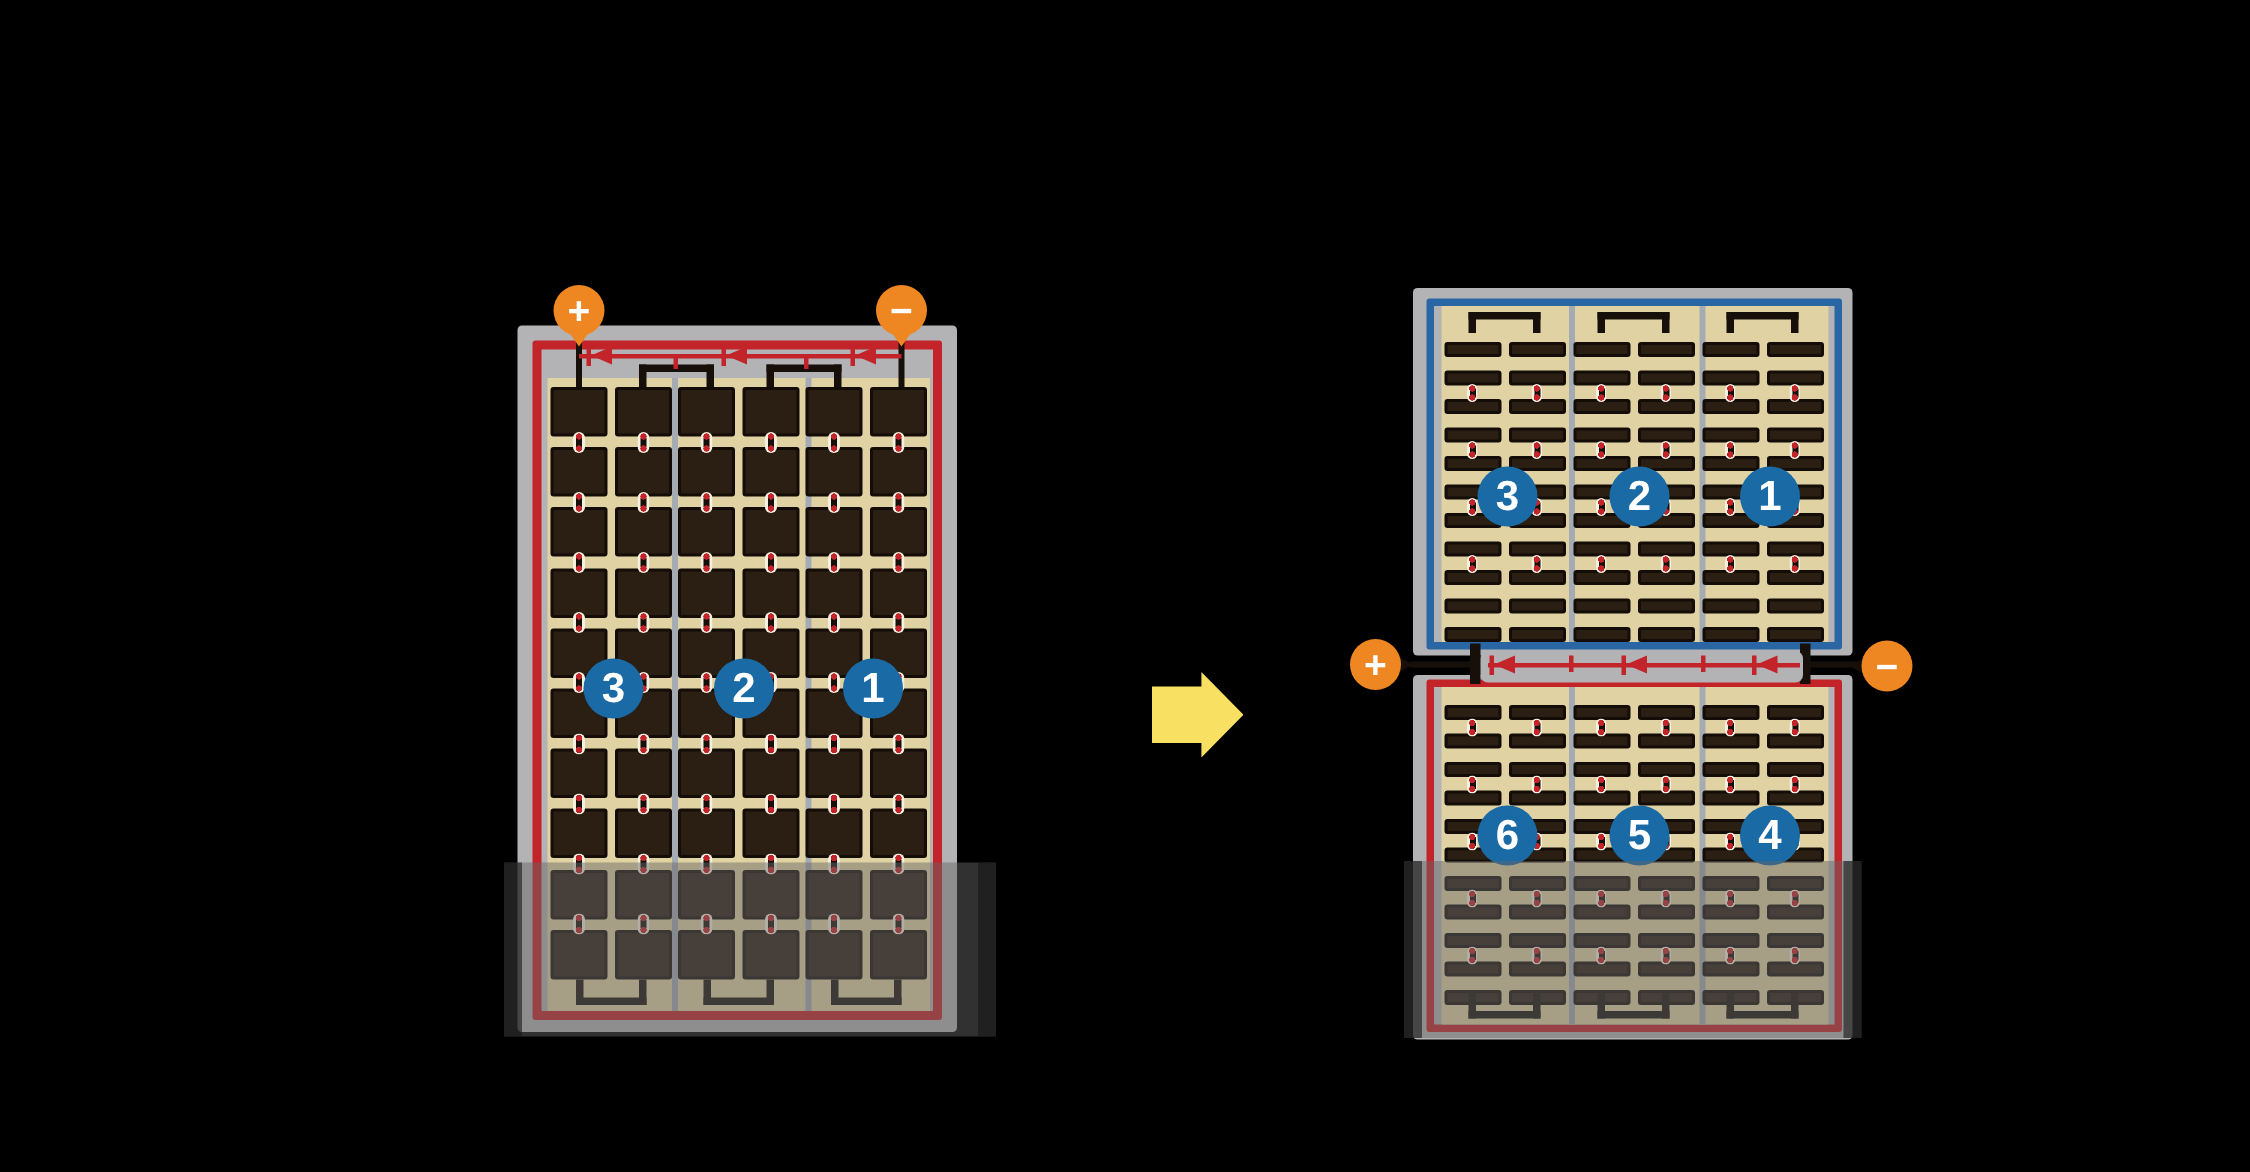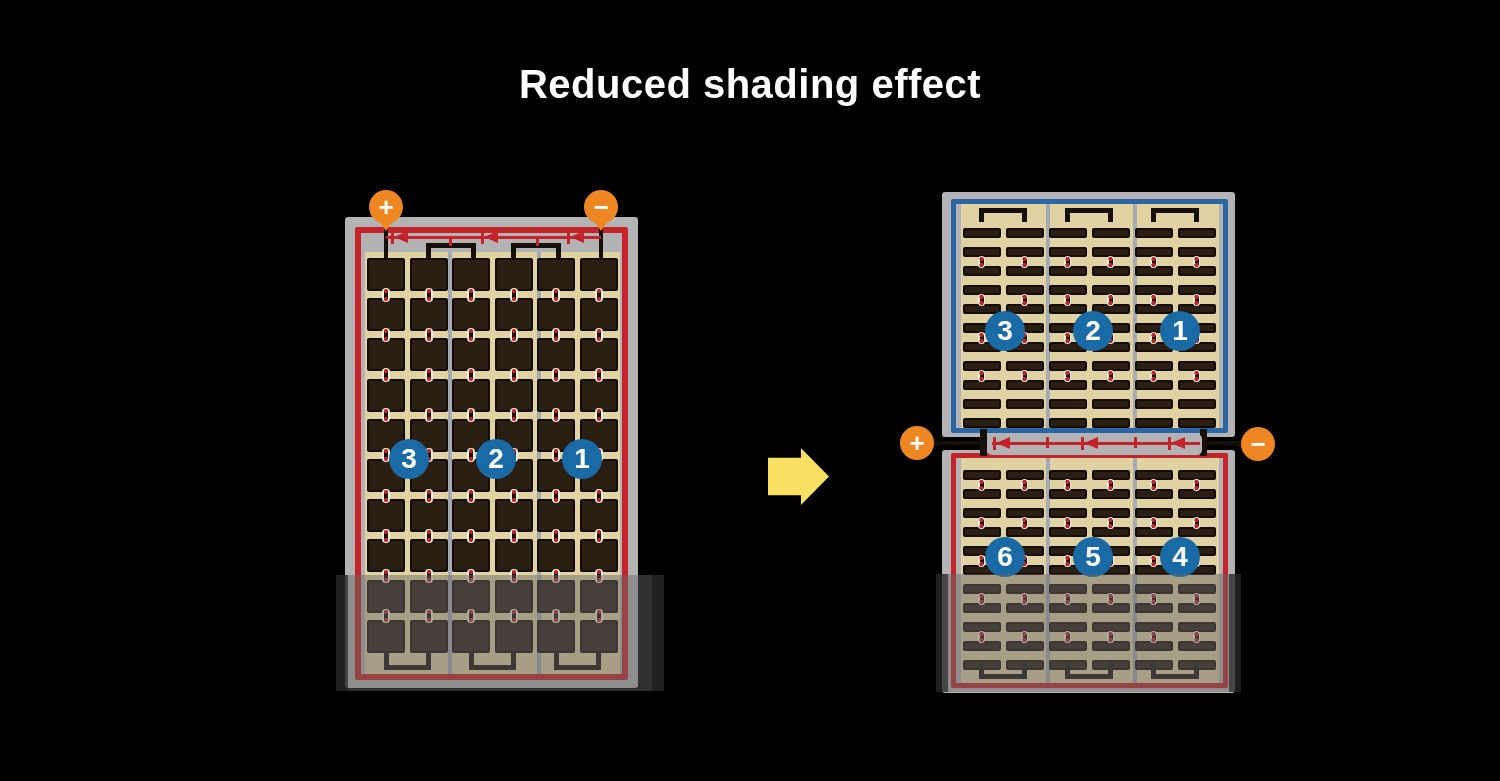--- a/index.html
+++ b/index.html
@@ -30,21 +30,20 @@
   .tri { box-sizing:content-box; width:0; height:0; }
   .shade { background:rgba(102,102,102,0.48);
            border-left:12px solid rgba(22,22,22,0.6);
            border-right:12px solid rgba(22,22,22,0.6); }
   #g-arrow { position:absolute; }
 </style>
 </head>
 <body>
 
 <div id="stage">
-  <div id="title">Reduced shading effect</div>
   <div id="g-before" class="abs" style="left:0;top:0;width:1500px;height:781px;">
       <div class="abs" style="left: 345px; top: 217px; width: 293px; height: 471px; background: rgb(179, 179, 181); border-radius: 3px;"></div>
       <div class="abs" style="left: 355px; top: 227px; width: 273px; height: 453px; border: 6px solid rgb(195, 36, 42); border-radius: 2px;"></div>
       <div class="abs" style="left: 365px; top: 252px; width: 255px; height: 422px; background: rgb(224, 210, 162);"></div>
       <div class="abs divider" style="left: 448px; top: 252px; width: 4px; height: 422px;"></div>
       <div class="abs divider" style="left: 537px; top: 252px; width: 4px; height: 422px;"></div>
       <div class="abs cell" style="left: 367px; top: 258px; width: 38px; height: 33px;"></div>
       <div class="abs cell" style="left: 410px; top: 258px; width: 38px; height: 33px;"></div>
       <div class="abs cell" style="left: 452px; top: 258px; width: 38px; height: 33px;"></div>
       <div class="abs cell" style="left: 495px; top: 258px; width: 38px; height: 33px;"></div>

